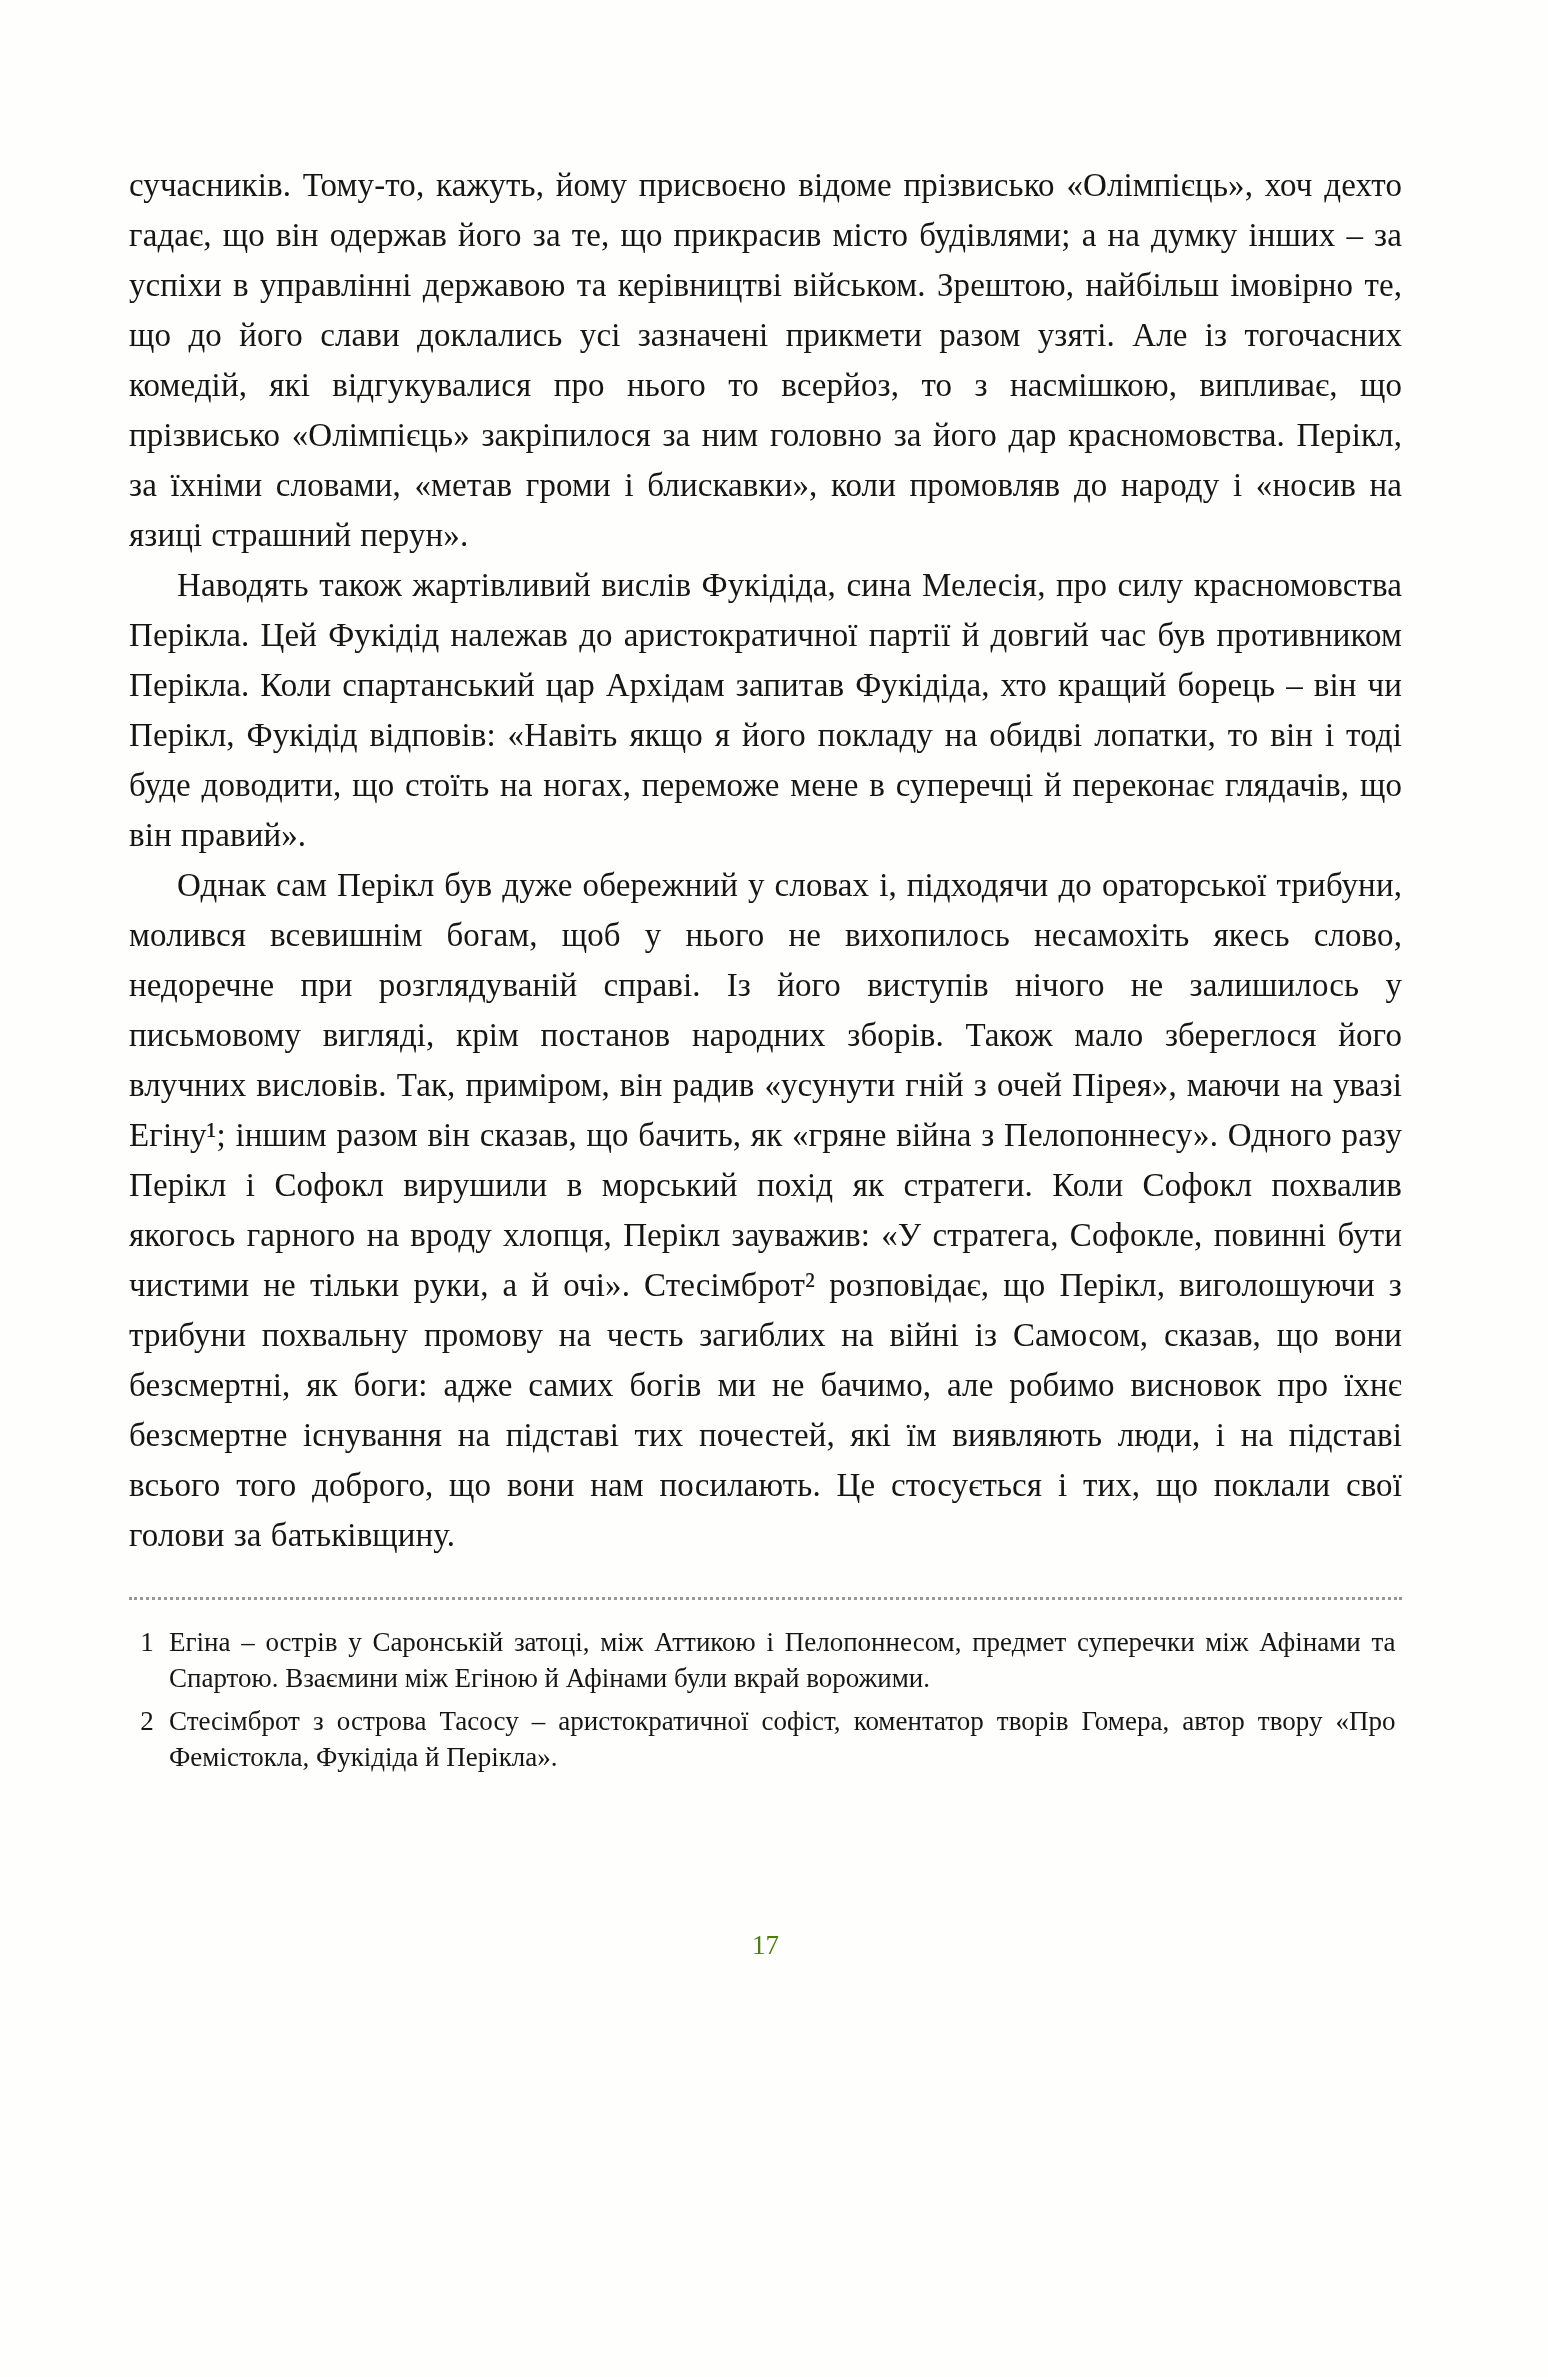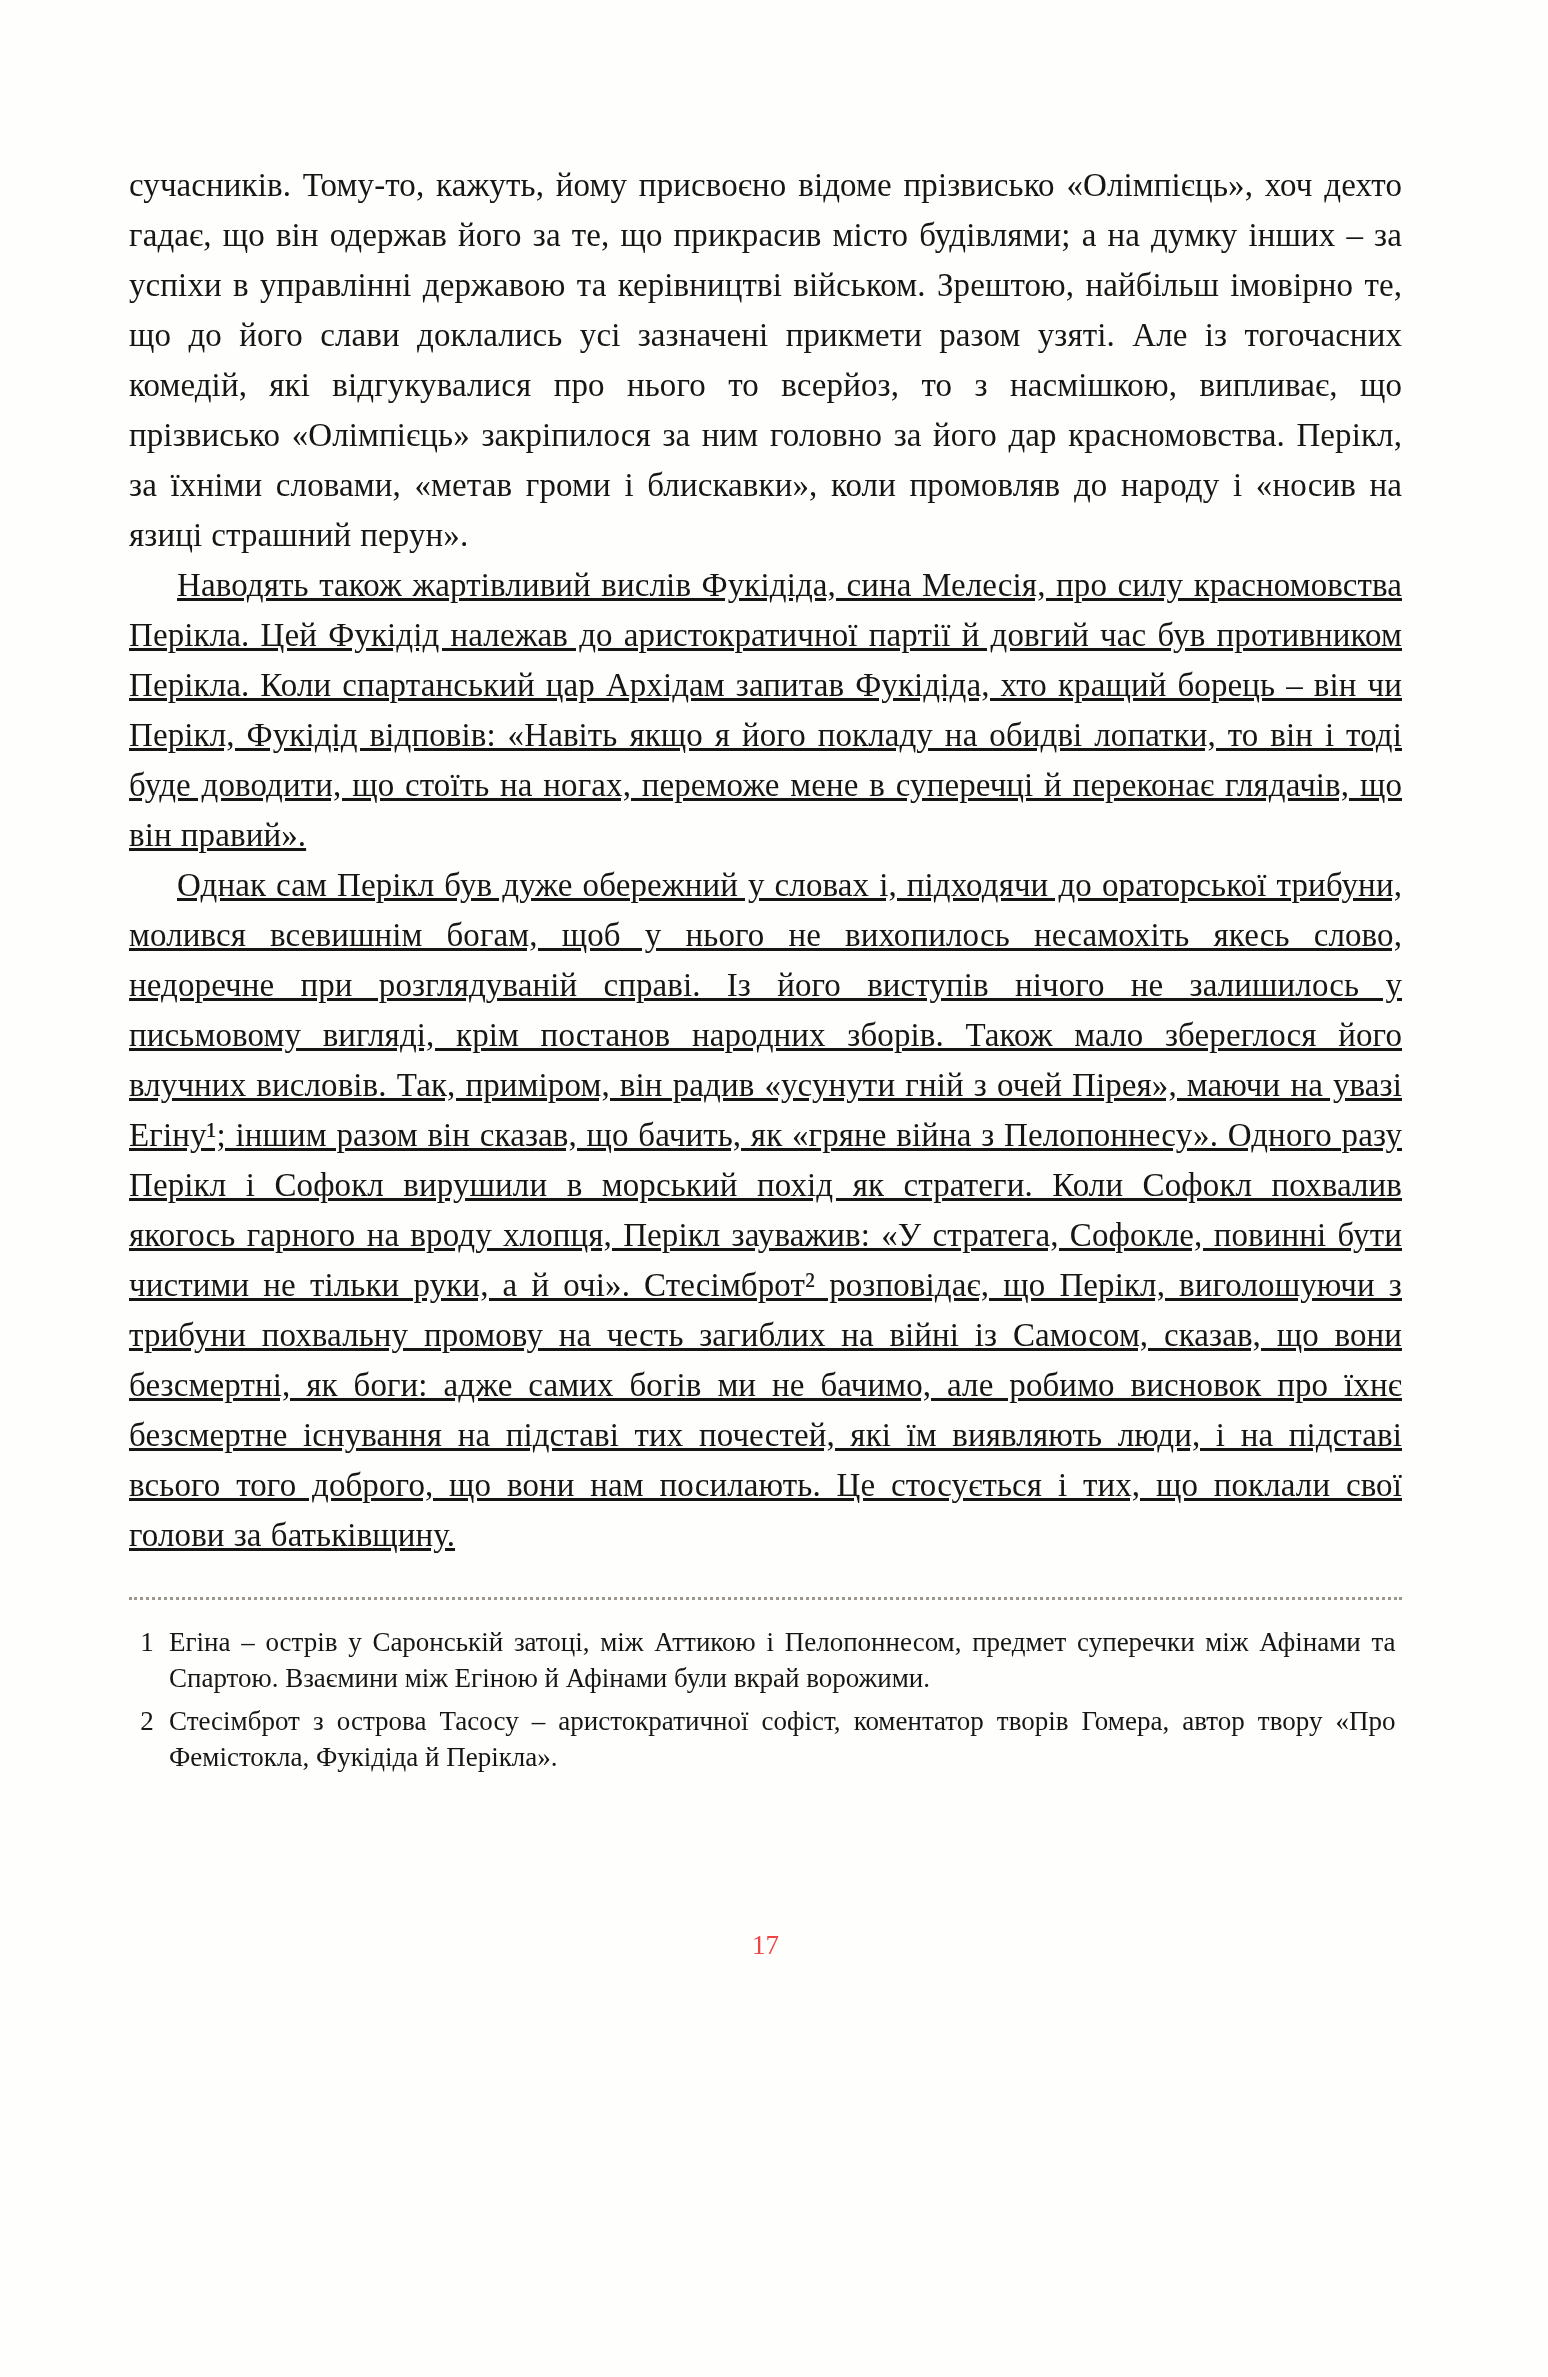--- a/index.html
+++ b/index.html
@@ -20,21 +20,21 @@
     width: 1273px;
   }
   .body-text p {
     margin: 0;
     font-size: 33px;
     line-height: 50px;
     text-align: justify;
     letter-spacing: 0.1px;
     word-spacing: 0.8px;
   }
-  .body-text p.indent { text-indent: 48px; text-decoration: underline; }
+  .body-text p.indent { text-indent: 48px; }
   .separator {
     margin-top: 37px;
     width: 100%;
     height: 0;
     border-top: 3.2px dotted #9b978f;
   }
   .footnotes { margin-top: 24px; }
   .footnote {
     display: flex;
     font-size: 27px;
@@ -48,21 +48,21 @@
   }
   .fn-text {
     flex: 1 1 auto;
     text-align: justify;
     padding-right: 6.5px;
   }
   .page-number {
     margin-top: 155px;
     text-align: center;
     font-size: 27px;
-    color: #ef4444;
+    color: #4d7c0f;
   }
 </style>
 </head>
 <body>
 
 <div class="page">
 
   <div class="body-text">
     <p>сучасників. Тому-то, кажуть, йому присвоєно відоме прізвисько «Олімпієць», хоч дехто гадає, що він одержав його за те, що прикрасив місто будівлями; а на думку інших – за успіхи в управлінні державою та керівництві військом. Зрештою, найбільш імовірно те, що до його слави доклались усі зазначені прикмети разом узяті. Але із тогочасних комедій, які відгукувалися про нього то всерйоз, то з насмішкою, випливає, що прізвисько «Олімпієць» закріпилося за ним головно за його дар красномовства. Перікл, за їхніми словами, «метав громи і блискавки», коли промовляв до народу і «носив на язиці страшний перун».</p>
     <p class="indent">Наводять також жартівливий вислів Фукідіда, сина Мелесія, про силу красномовства Перікла. Цей Фукідід належав до аристократичної партії й довгий час був противником Перікла. Коли спартанський цар Архідам запитав Фукідіда, хто кращий борець – він чи Перікл, Фукідід відповів: «Навіть якщо я його покладу на обидві лопатки, то він і тоді буде доводити, що стоїть на ногах, переможе мене в суперечці й переконає глядачів, що він правий».</p>

